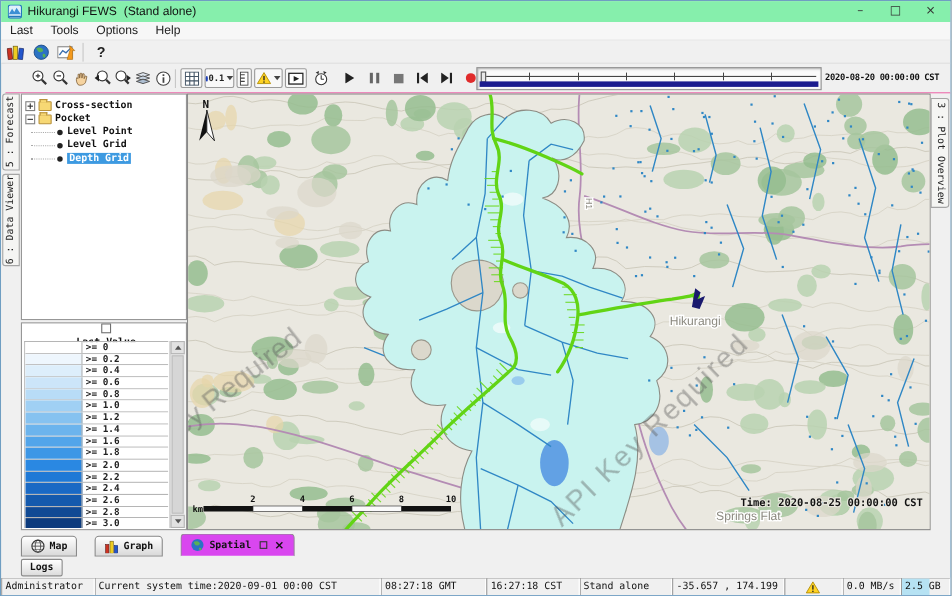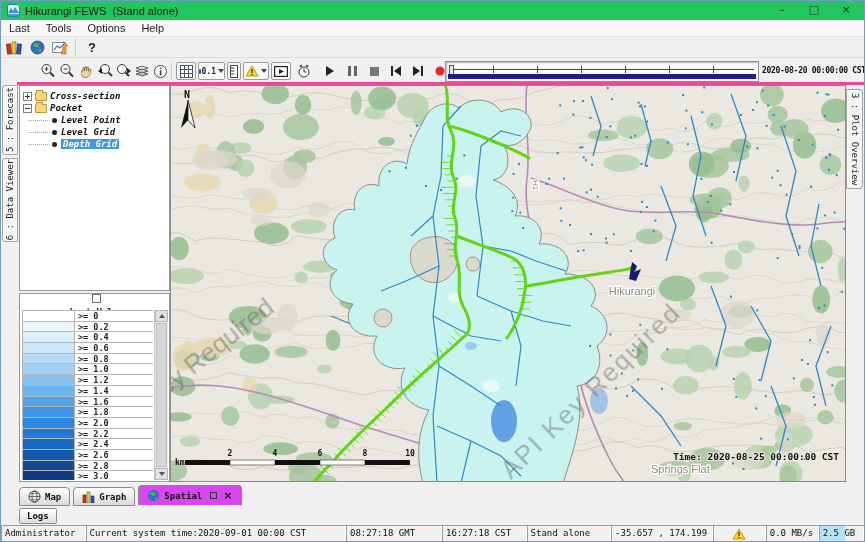--- a/index.html
+++ b/index.html
@@ -2,32 +2,32 @@
 <html><head>
 <meta charset="utf-8">
 <style>
   html,body{margin:0;padding:0;background:#9aa5ad;}
   *{box-sizing:border-box;}
   .window{position:relative;width:865px;height:542px;background:#f0f0f0;
     font-family:"Liberation Sans",sans-serif;overflow:hidden;border:1px solid #6f9ec2;}
   .abs{position:absolute;}
 
   
-  .titlebar{left:0;top:0;right:0;height:19px;background:#22c55e;display:flex;align-items:center;padding-left:6px;}
+  .titlebar{left:0;top:0;right:0;height:19px;background:#86efac;display:flex;align-items:center;padding-left:6px;}
   .title-text{font-size:11px;color:#111;margin-left:5px;white-space:pre;}
   .win-controls{position:absolute;right:2px;top:0;height:19px;display:flex;}
   .win-btn{width:32px;text-align:center;font-size:11px;color:#333;line-height:18px;font-family:"DejaVu Sans",sans-serif;}
 
   
   .menubar{left:0;top:19px;right:0;height:17px;background:#f7f7f7;border-bottom:1px solid #e3e3e3;display:flex;align-items:center;font-size:11px;color:#222;}
   .menu-item{padding:0 8px;}
 
   
   .toolbar1{left:0;top:36px;right:0;height:21px;background:#f0f0f0;border-bottom:1px solid #dcdcdc;}
-  .toolbar2{left:16px;top:57px;right:0;height:27px;background:#f0f0f0;border-bottom:3px solid #ec4899;}
+  .toolbar2{left:4px;top:57px;right:0;height:27px;background:#f0f0f0;border-bottom:1px solid #ec4899;}
   .tbtn{position:absolute;top:2px;width:18px;height:17px;display:flex;align-items:center;justify-content:center;}
   .t2btn{position:absolute;top:4px;width:18px;height:18px;display:flex;align-items:center;justify-content:center;}
   .boxed{border:1px solid #9a9a9a;background:#f8f8f8;border-radius:2px;}
   .vsep{position:absolute;top:4px;width:1px;height:17px;background:#c7c7c7;}
   .help-glyph{font-weight:bold;font-size:13px;color:#222;}
   .caret{width:0;height:0;border-left:3px solid transparent;border-right:3px solid transparent;border-top:4px solid #444;margin-left:2px;}
   .gridval{font:bold 8px "DejaVu Sans Mono",monospace;color:#222;}
   .bluedot{width:5px;height:5px;border-radius:50%;background:#2244bb;margin-right:1px;}
 
   .timeline{position:absolute;left:428px;top:3px;width:314px;height:21px;border:1px solid #8f8f8f;background:#fafafa;box-shadow:inset 1px 1px 2px rgba(0,0,0,.25);}
@@ -43,21 +43,21 @@
   .right-strip{right:0;top:84px;width:20px;height:397px;background:#f0f0f0;}
   .vtab{position:absolute;background:#f5f5f3;border:1px solid #a5a5a5;display:flex;align-items:center;justify-content:center;}
   .vtab-l{left:1px;width:16px;border-radius:3px 0 0 3px;}
   .vtab-r{right:1px;width:17px;border-radius:0 3px 3px 0;}
   .vtab-l span{writing-mode:vertical-rl;transform:rotate(180deg);font:9px "DejaVu Sans Mono",monospace;color:#222;white-space:nowrap;}
   .vtab-r span{writing-mode:vertical-rl;font:9px "DejaVu Sans Mono",monospace;color:#222;white-space:nowrap;}
 
   
   .tree-panel{left:18px;top:84px;width:151px;height:206px;background:#fff;border:1px solid #979797;padding-top:4px;
     font-family:"DejaVu Sans Mono",monospace;font-size:9px;font-weight:bold;color:#111;}
-  .tree-row{height:12px;display:flex;align-items:center;font-style:italic;}
+  .tree-row{height:12px;display:flex;align-items:center;}
   .expander{width:9px;height:9px;border:1px solid #808080;background:#fff;position:relative;margin-left:3px;flex:0 0 auto;}
   .expander::before{content:"";position:absolute;left:1px;right:1px;top:3px;height:1px;background:#333;}
   .expander.plus::after{content:"";position:absolute;top:1px;bottom:1px;left:3px;width:1px;background:#333;}
   .folder{width:12px;height:9px;background:#f7d874;border:1px solid #b8923c;border-radius:1px;margin:0 3px;position:relative;flex:0 0 auto;}
   .folder::before{content:"";position:absolute;top:-3px;left:0;width:5px;height:2px;background:#f7d874;border:1px solid #b8923c;border-bottom:none;}
   .bullet{width:5px;height:5px;border-radius:50%;background:#222;margin:0 4px 0 0;flex:0 0 auto;}
   .tree-indent{width:22px;flex:0 0 auto;border-bottom:1px dotted #aaa;height:0;margin-left:8px;margin-right:2px;}
   .tree-label{white-space:nowrap;}
   .tree-label.selected{background:#3d9ae1;color:#fff;padding:0 2px;}
 
@@ -74,21 +74,21 @@
   .scr-up{top:0;} .scr-dn{bottom:0;}
   .arr-up{width:0;height:0;border-left:3px solid transparent;border-right:3px solid transparent;border-bottom:4px solid #555;}
   .arr-dn{width:0;height:0;border-left:3px solid transparent;border-right:3px solid transparent;border-top:4px solid #555;}
   .scr-thumb{position:absolute;left:1px;right:1px;top:13px;bottom:13px;background:#d6d6d6;border:1px solid #bdbdbd;}
 
   
   .map-panel{left:169px;top:84px;width:676px;height:397px;border:1px solid #8a8a8a;background:#eae8e0;overflow:hidden;}
   .map-panel svg{display:block;}
 
   
-  .bottom-tabs{left:18px;top:483px;height:22px;display:flex;align-items:flex-end;gap:3px;}
+  .bottom-tabs{left:18px;top:483px;height:22px;display:flex;align-items:flex-end;gap:16px;}
   .btab{height:19px;border:1px solid #8a8a8a;border-radius:4px 4px 0 0;background:linear-gradient(#ffffff,#d9d9d9);
     display:flex;align-items:center;gap:4px;padding:0 8px;font:bold 9px "DejaVu Sans Mono",monospace;color:#111;}
   .btab.active{height:21px;background:#d946ef;border-bottom-color:#f2f2f2;}
   .tab-sq{width:7px;height:7px;border:1px solid #333;margin-left:4px;}
   .tab-x{font:bold 11px "DejaVu Sans",sans-serif;color:#111;line-height:9px;margin-left:2px;}
   .logs-btn{left:18px;top:507px;height:16px;border:1px solid #8a8a8a;border-radius:2px;background:linear-gradient(#ffffff,#dcdcdc);
     display:inline-flex;align-items:center;padding:0 7px;font:bold 9px "DejaVu Sans Mono",monospace;color:#111;}
 
   
   .statusbar{left:0;top:524px;right:0;height:18px;background:#f0f0f0;display:flex;font:9px "DejaVu Sans Mono",monospace;color:#111;}

